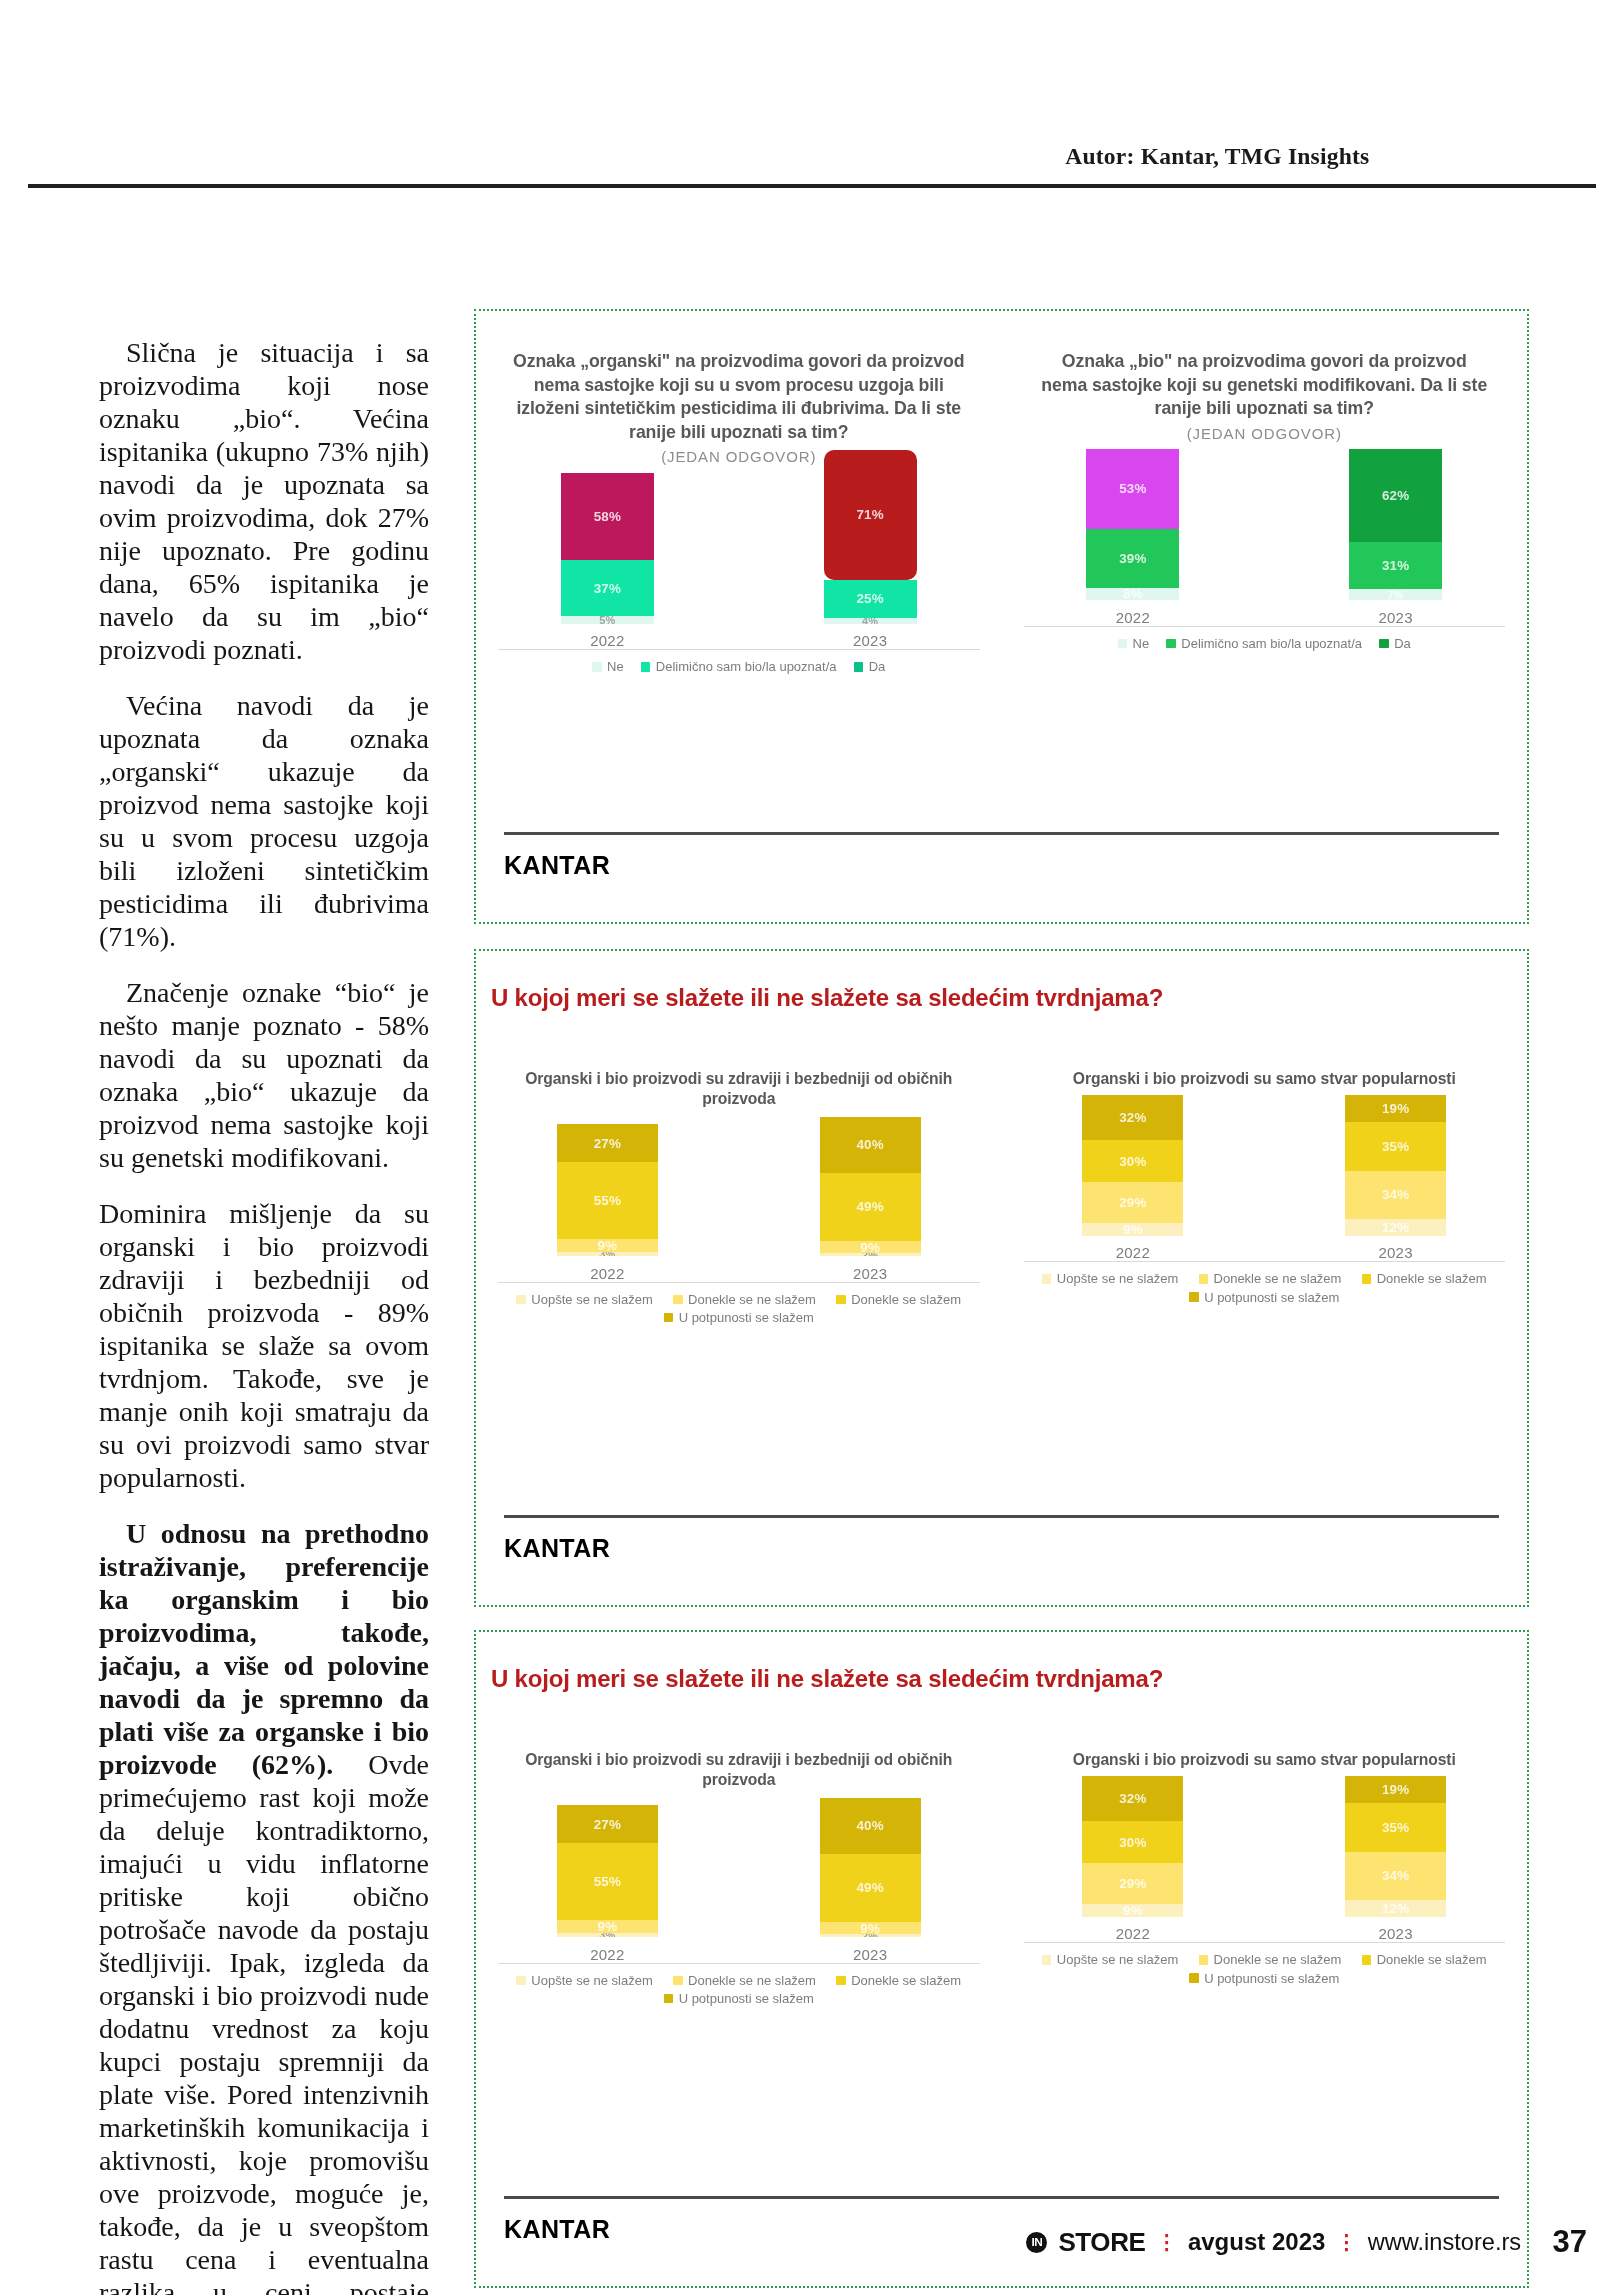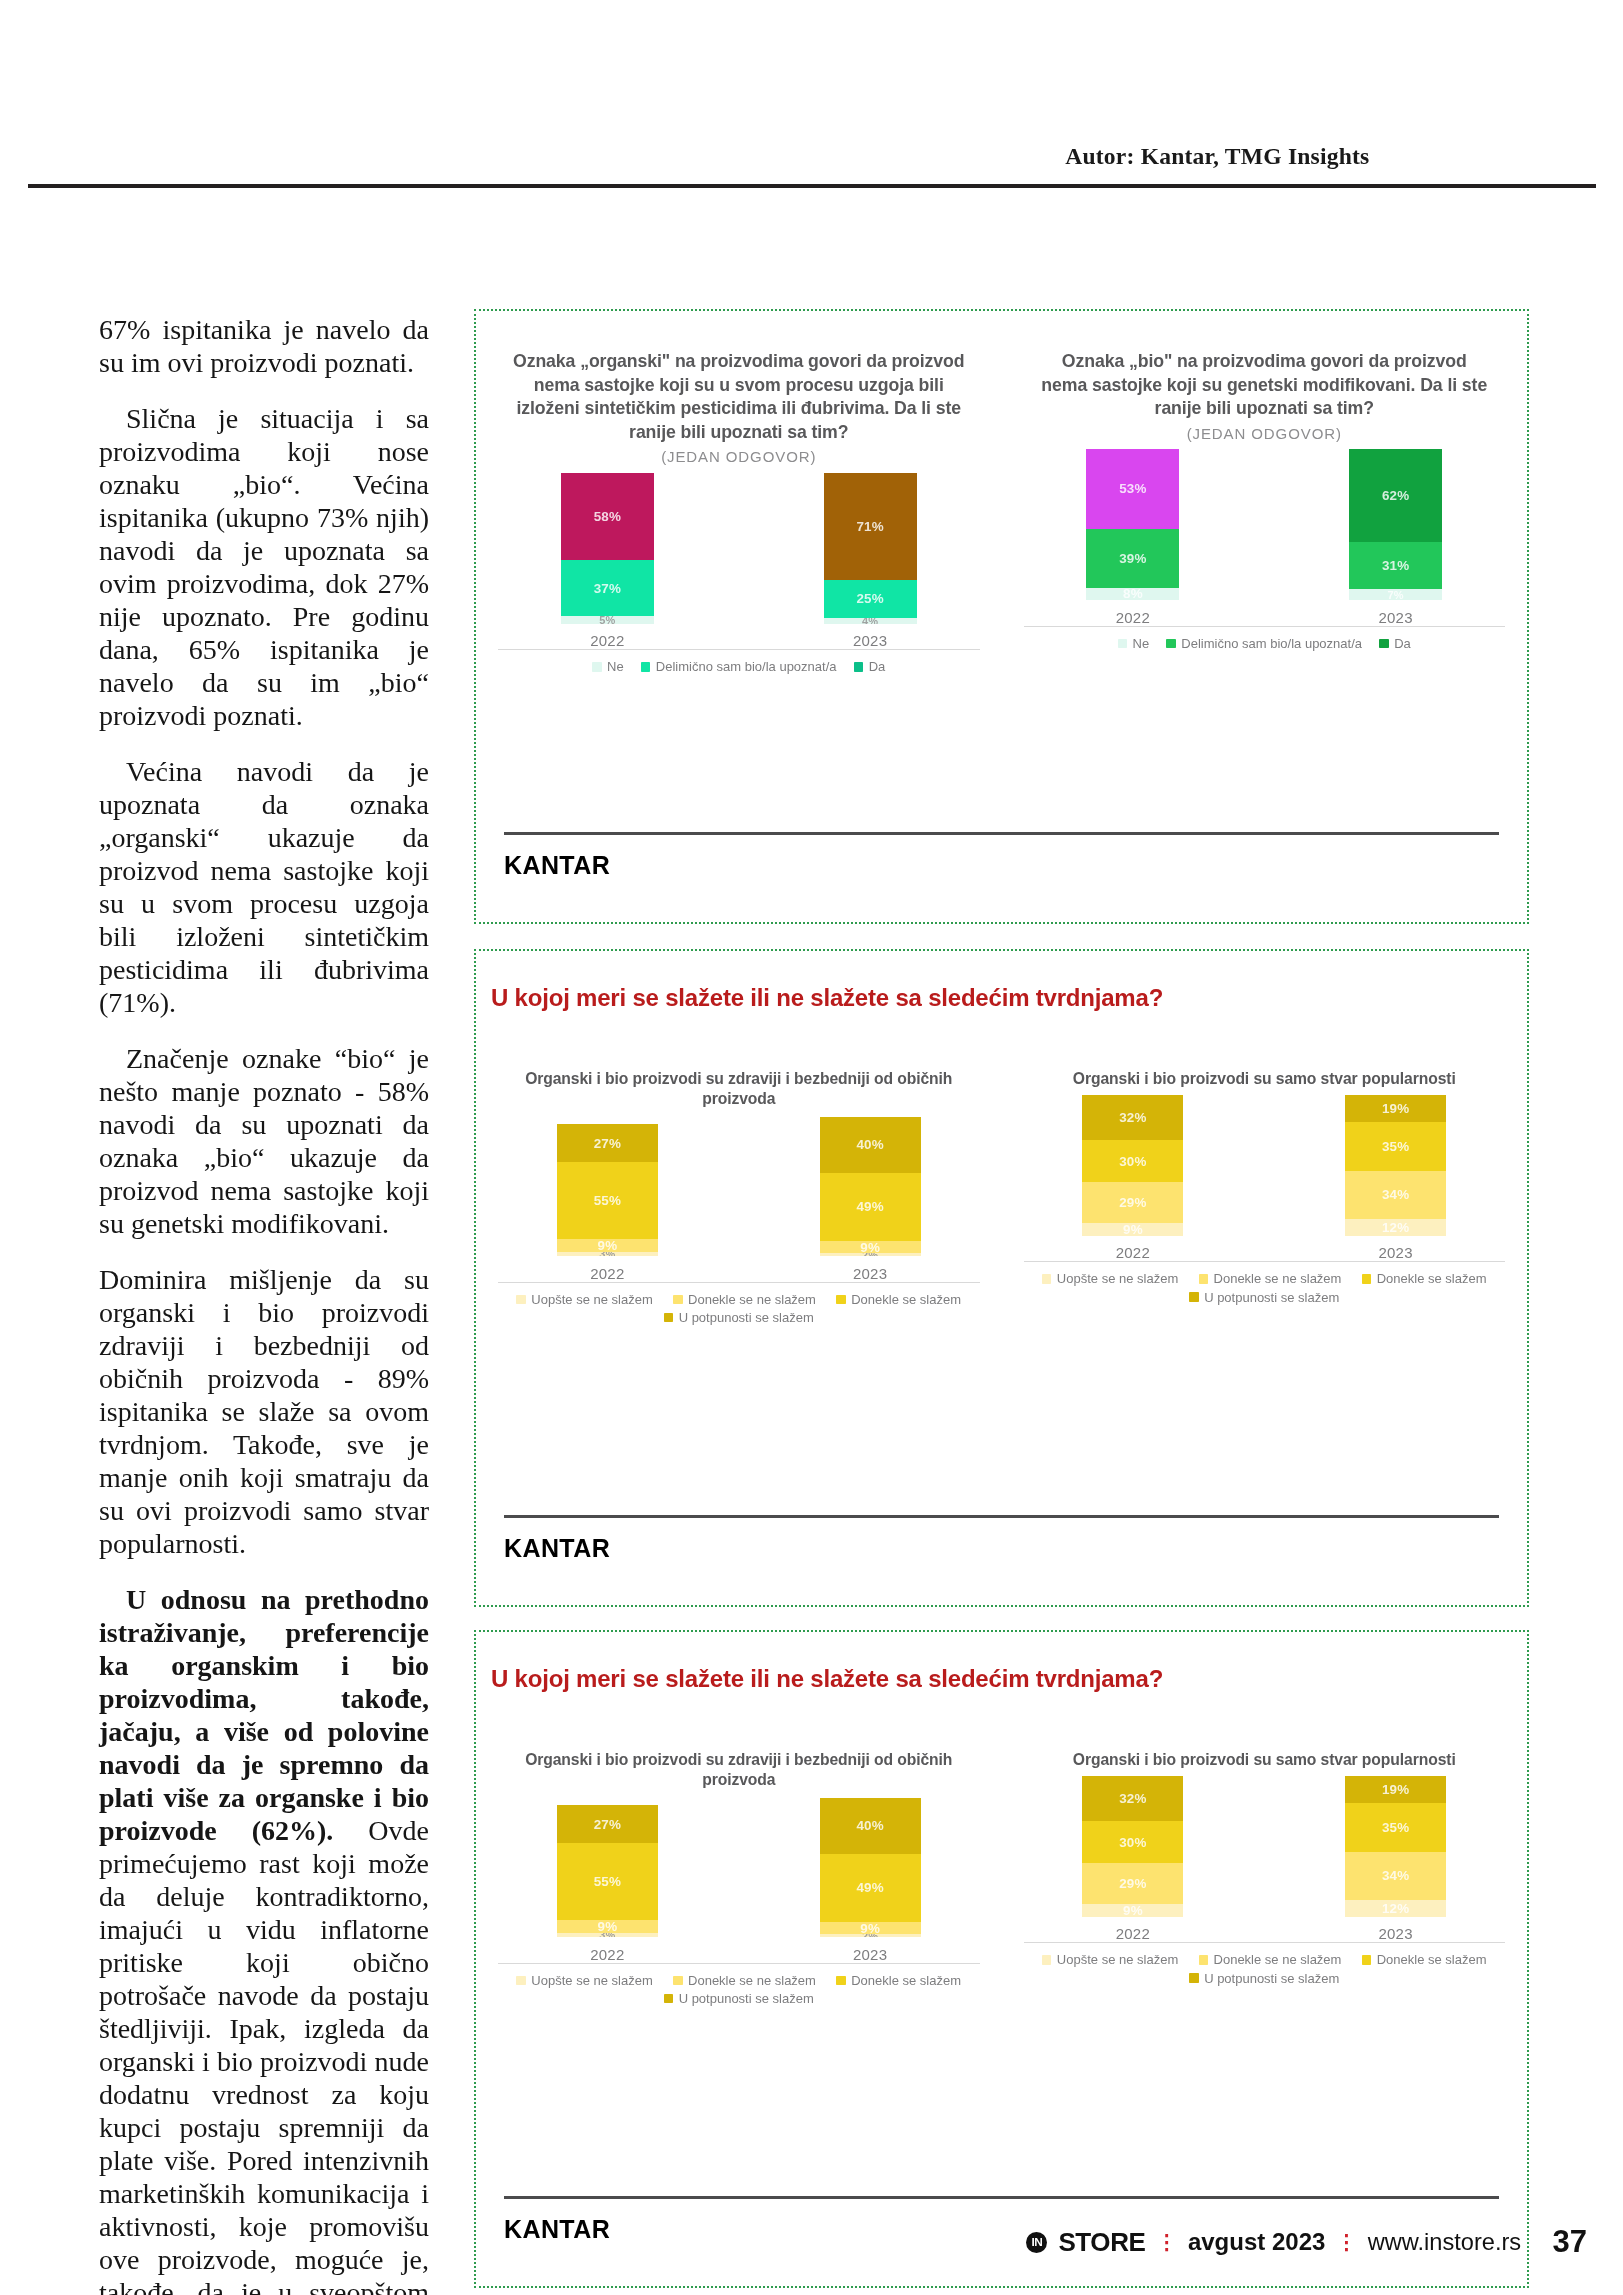--- a/index.html
+++ b/index.html
@@ -300,21 +300,20 @@
 </style>
 </head>
 <body>
 
 <div class="page-header">
   <div class="header-author">Autor: Kantar, TMG Insights</div>
   <div class="header-rule"></div>
 </div>
 
 <div class="text-column" id="text-column">
-    <p>67% ispitanika je navelo da su im ovi proizvodi poznati.</p>
     <p class="indent gap">Slična je situacija i sa proizvodima koji nose oznaku „bio“. Većina ispitanika (ukupno 73% njih) navodi da je upoznata sa ovim proizvodima, dok 27% nije upoznato. Pre godinu dana, 65% ispitanika je navelo da su im „bio“ proizvodi poznati.</p>
     <p class="indent gap">Većina navodi da je upoznata da oznaka „organski“ ukazuje da proizvod nema sastojke koji su u svom procesu uzgoja bili izloženi sintetičkim pesticidima ili đubrivima (71%).</p>
     <p class="indent gap">Značenje oznake “bio“ je nešto manje poznato - 58% navodi da su upoznati da oznaka „bio“ ukazuje da proizvod nema sastojke koji su genetski modifikovani.</p>
     <p class="gap">Dominira mišljenje da su organski i bio proizvodi zdraviji i bezbedniji od običnih proizvoda - 89% ispitanika se slaže sa ovom tvrdnjom. Takođe, sve je manje onih koji smatraju da su ovi proizvodi samo stvar popularnosti.</p>
     <p class="indent gap"><span class="b">U odnosu na prethodno istraživanje, preferencije ka organskim i bio proizvodima, takođe, jačaju, a više od polovine navodi da je spremno da plati više za organske i bio proizvode (62%).</span> Ovde primećujemo rast koji može da deluje kontradiktorno, imajući u vidu inflatorne pritiske koji obično potrošače navode da postaju štedljiviji. Ipak, izgleda da organski i bio proizvodi nude dodatnu vrednost za koju kupci postaju spremniji da plate više. Pored intenzivnih marketinških komunikacija i aktivnosti, koje promovišu ove proizvode, moguće je, takođe, da je u sveopštom rastu cena i eventualna razlika u ceni postaje zanemarljiva.</p>
   </div>
 
 <div class="panel" id="panel-1">
   <div class="panel-inner">
       <div class="chart-row" style="top: 39px;">
@@ -339,21 +338,21 @@
                 <div class="cat-label">2022</div>
               </div>
               <div class="bar-group">
                 <div class="stack">
                   <div class="seg tiny" style="height: 6px; background: rgb(223, 247, 239);">
                     <span class="seg-label" style="color: rgb(154, 154, 154); opacity: 0.9;">4%</span>
                   </div>
                   <div class="seg" style="height: 38px; background: rgb(16, 229, 165);">
                     <span class="seg-label">25%</span>
                   </div>
-                  <div class="seg" style="height: 107px; background: #a16207;">
+                  <div class="seg" style="height: 130px; background: #b91c1c; border-radius: 10px;">
                     <span class="seg-label">71%</span>
                   </div>
                 </div>
                 <div class="cat-label">2023</div>
               </div>
             </div>
           </div>
           <div class="legend">
             <div class="legend-item">
               <span class="legend-swatch" style="background: rgb(223, 247, 239);"></span>

